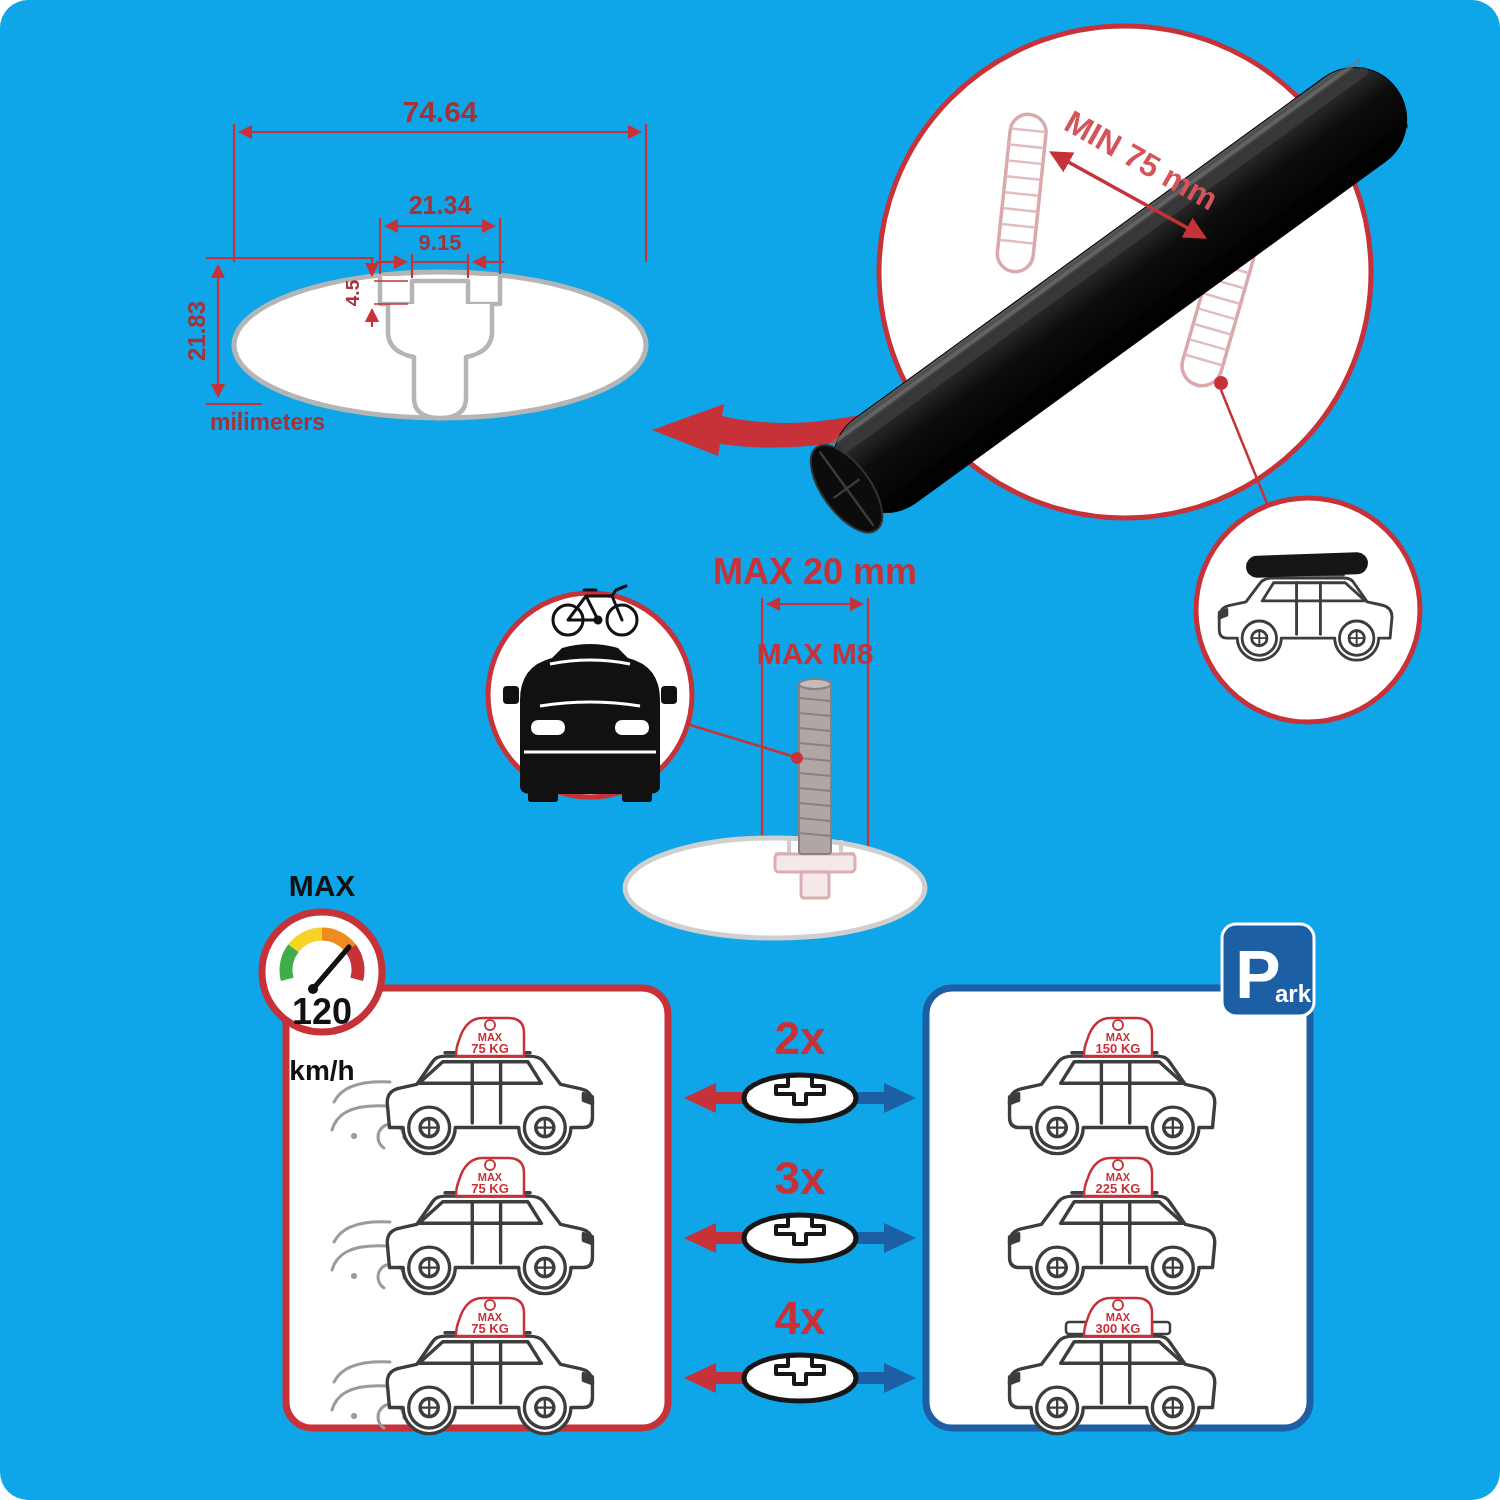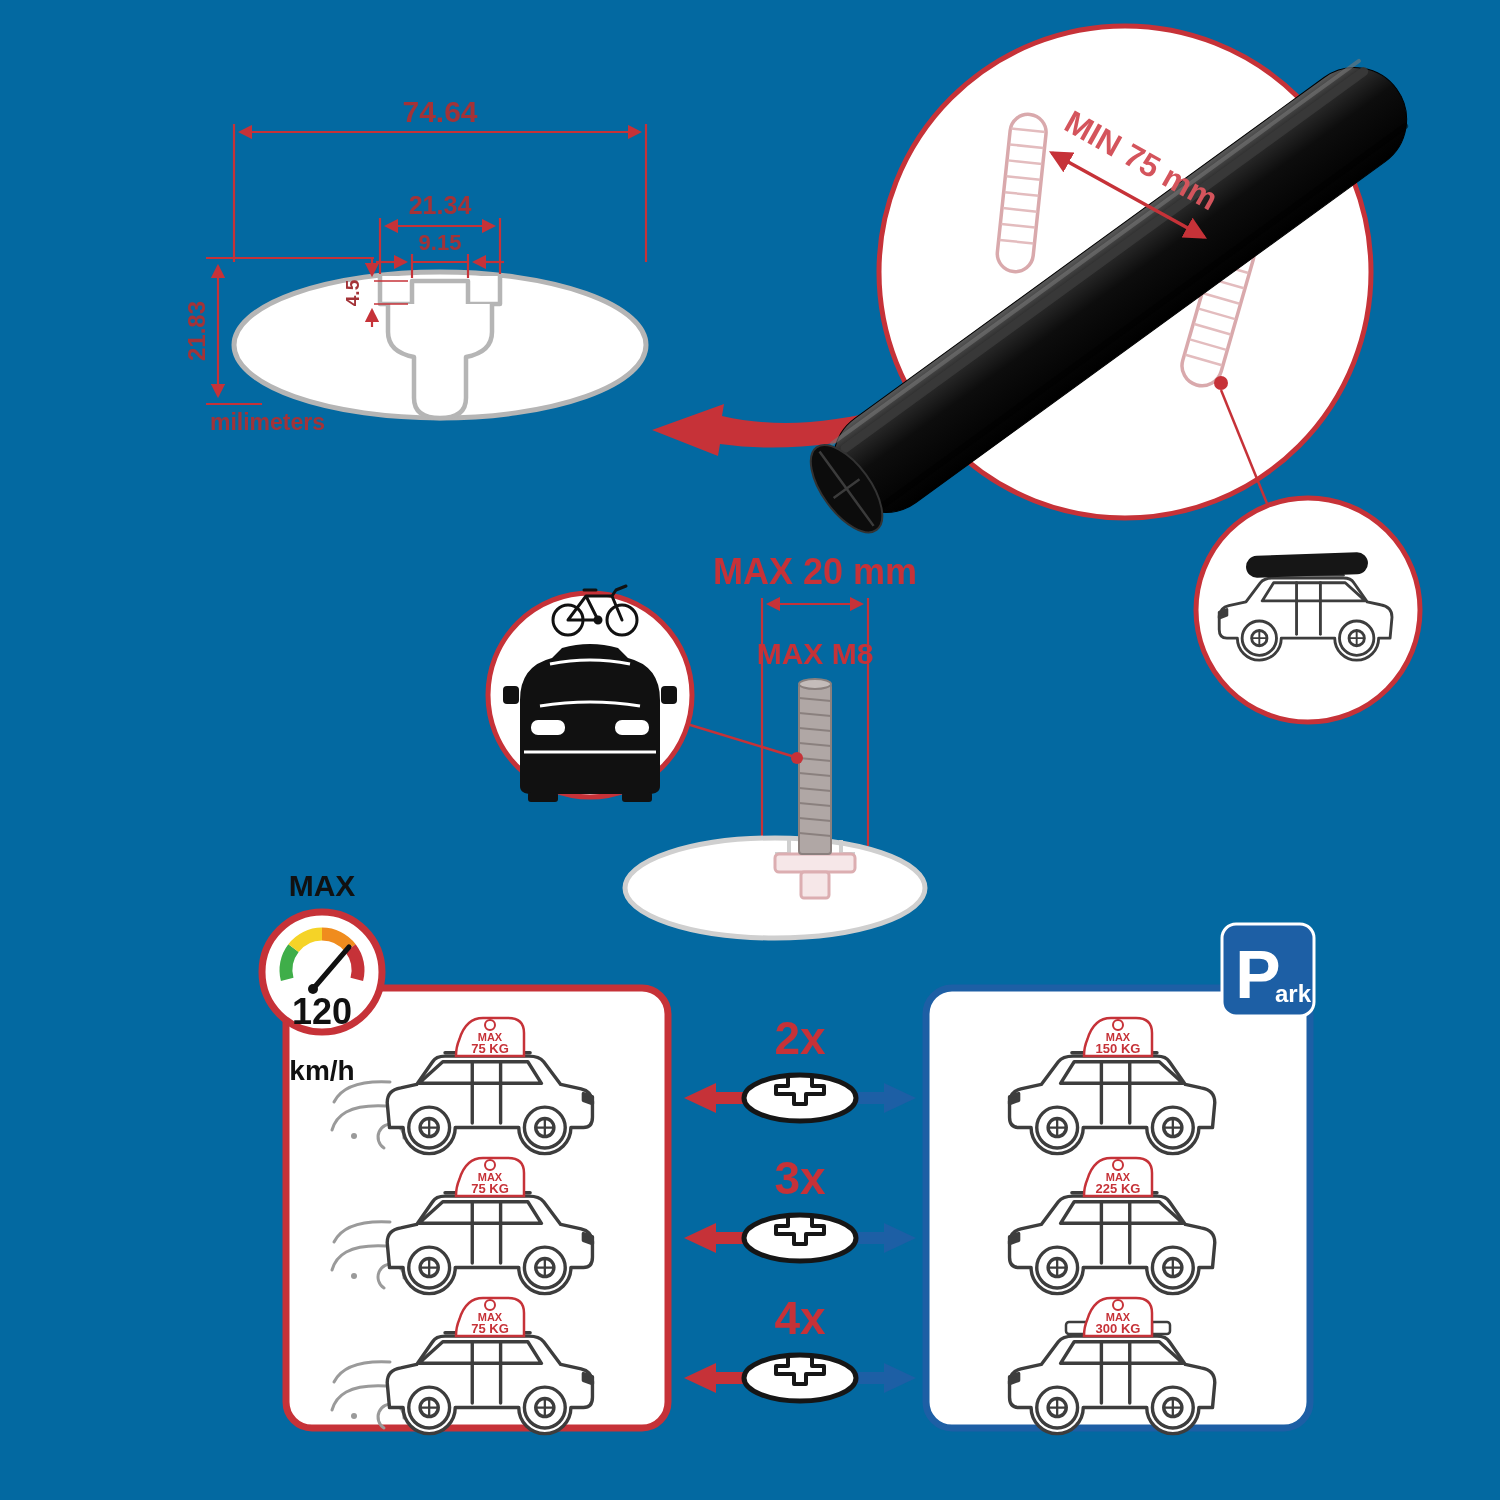--- a/index.html
+++ b/index.html
@@ -1,16 +1,16 @@
 <!DOCTYPE html>
 <html><head>
 <meta charset="utf-8">
 <style>
   html,body{margin:0;padding:0;background:#fff;}
-  .stage{position:relative;width:1500px;height:1500px;background:#0369a1;overflow:hidden;}
+  .stage{position:relative;width:1500px;height:1500px;background:#0ea5e9;overflow:hidden;border-radius:28px;}
   svg{position:absolute;left:0;top:0;}
   text{font-family:"Liberation Sans", sans-serif;}
   .dimnum{fill:#a33338;font-weight:bold;}
   .redlbl{fill:#c63238;font-weight:bold;}
   .pinklbl{fill:#d4545c;font-weight:bold;}
   .blklbl{fill:#111;font-weight:bold;}
   .whitelbl{fill:#fff;font-weight:bold;}
   .podtxt{fill:#c63238;font-weight:bold;}
 </style>
 </head>

